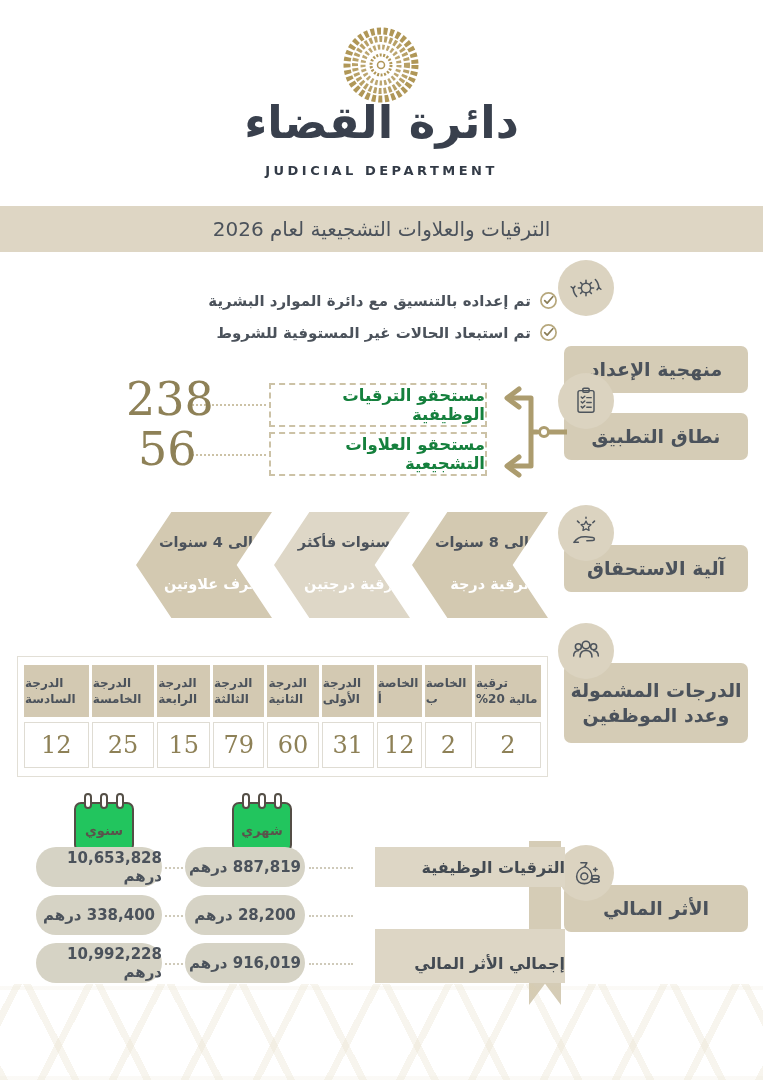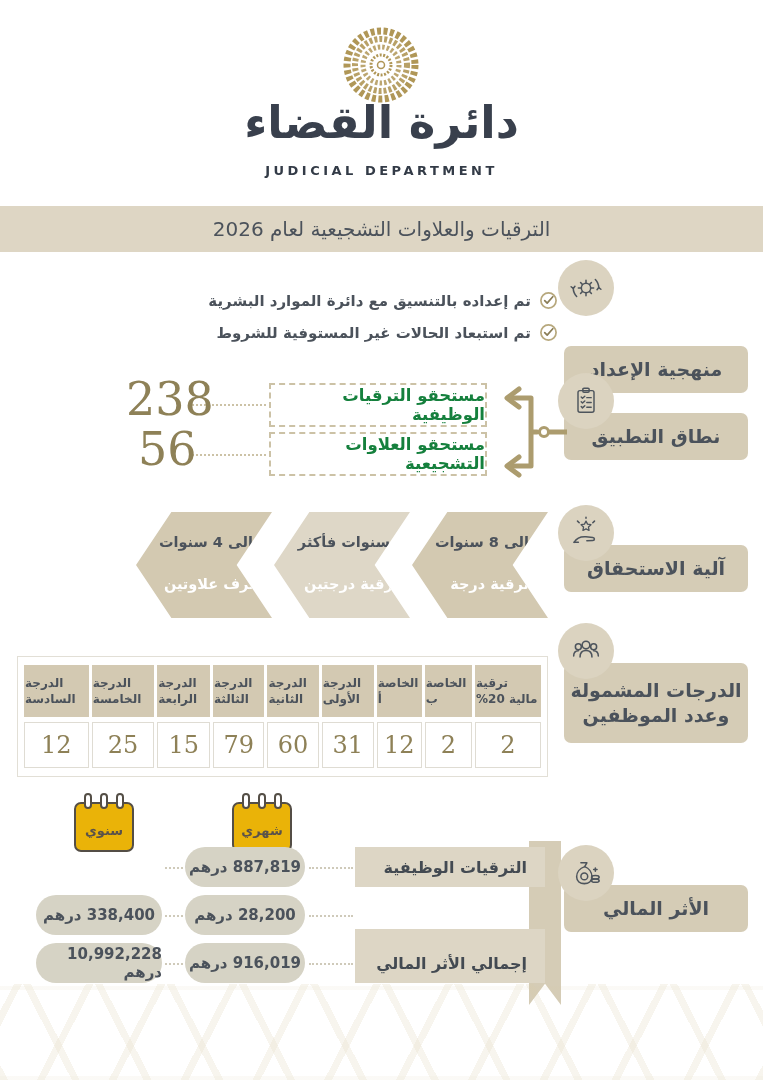--- a/index.html
+++ b/index.html
@@ -62,31 +62,31 @@
   table.grades { width:100%; border-collapse:separate; border-spacing:3px 5px; direction:rtl; }
   table.grades th { background:#d3c9b2; color:#4b525b; font-size:12px; font-weight:bold;
                     height:52px; line-height:1.35; text-align:left; padding:2px 1px; }
   table.grades td { background:#ffffff; border:1px solid #dfdcd3; height:46px; text-align:center;
                     font-family:"DejaVu Serif", serif; font-size:24px; color:#8e8157; }
   table.grades col.c0 { width:66px; }
 
   
   .ribbon { position:absolute; left:529px; top:841px; width:32px; height:164px; background:#d5ccb6;
             clip-path:polygon(0 0, 100% 0, 100% 100%, 50% 87%, 0 100%); }
-  .fin-label { position:absolute; left:355px; width:190px; height:40px; background:#ddd6c5;
-               display:flex; align-items:center; padding-right:18px;
+  .fin-label { position:absolute; left:375px; width:190px; height:40px; background:#ddd6c5;
+               display:flex; align-items:center; 
                font-size:16px; font-weight:bold; color:#434a52; }
   .pill { position:absolute; width:120px; height:40px; background:#d6d3c5; border-radius:20px;
           display:flex; align-items:center; justify-content:center;
           font-size:15px; font-weight:600; color:#4b525b; }
   .pill.yearly { width:126px; left:36px; }
   .pill.monthly { left:185px; }
   .fin-leader { position:absolute; border-top:2px dotted #cfcaba; }
 
-  .calendar { position:absolute; width:60px; height:50px; background:#eab308; border:2.5px solid #544e46;
+  .calendar { position:absolute; width:60px; height:50px; background:#22c55e; border:2.5px solid #544e46;
               border-radius:7px; display:flex; align-items:center; justify-content:center; }
   .calendar .ring { position:absolute; top:-11px; width:8px; height:16px; border:2.5px solid #544e46;
                     border-radius:4px; background:#ffffff; }
   .calendar .ring.r1 { right:8px; } .calendar .ring.r2 { right:24px; } .calendar .ring.r3 { right:40px; }
   .calendar .cal-label { font-size:13px; font-weight:bold; color:#5a524b; margin-top:6px; }
 
   
   .bottom-pattern { position:absolute; left:0; bottom:0; width:763px; height:96px; opacity:.55;
       background-image:
         repeating-linear-gradient(63deg,  rgba(216,203,168,.35) 0 7px, transparent 7px 64px),
@@ -278,20 +278,21 @@
     <span class="ring r1"></span>
     <span class="ring r2"></span>
     <span class="ring r3"></span>
     <span class="cal-label">سنوي</span>
   </div>
 
   <div class="fin-label" style="top:847px;">الترقيات الوظيفية</div>
   <div class="fin-leader" style="top:867px; left:309px; width:44px;"></div>
   <div class="pill monthly" style="top:847px;">887,819 درهم</div>
   <div class="fin-leader" style="top:867px; left:165px; width:18px;"></div>
+  <div class="pill yearly" style="top:847px;">10,653,828 درهم</div>
 
   <div class="fin-label" style="top:895px;margin-top:34px;">العلاوات التشجيعية</div>
   <div class="fin-leader" style="top:915px; left:309px; width:44px;"></div>
   <div class="pill monthly" style="top:895px;">28,200 درهم</div>
   <div class="fin-leader" style="top:915px; left:165px; width:18px;"></div>
   <div class="pill yearly" style="top:895px;">338,400 درهم</div>
 
   <div class="fin-label" style="top:943px;">إجمالي الأثر المالي</div>
   <div class="fin-leader" style="top:963px; left:309px; width:44px;"></div>
   <div class="pill monthly" style="top:943px;">916,019 درهم</div>

